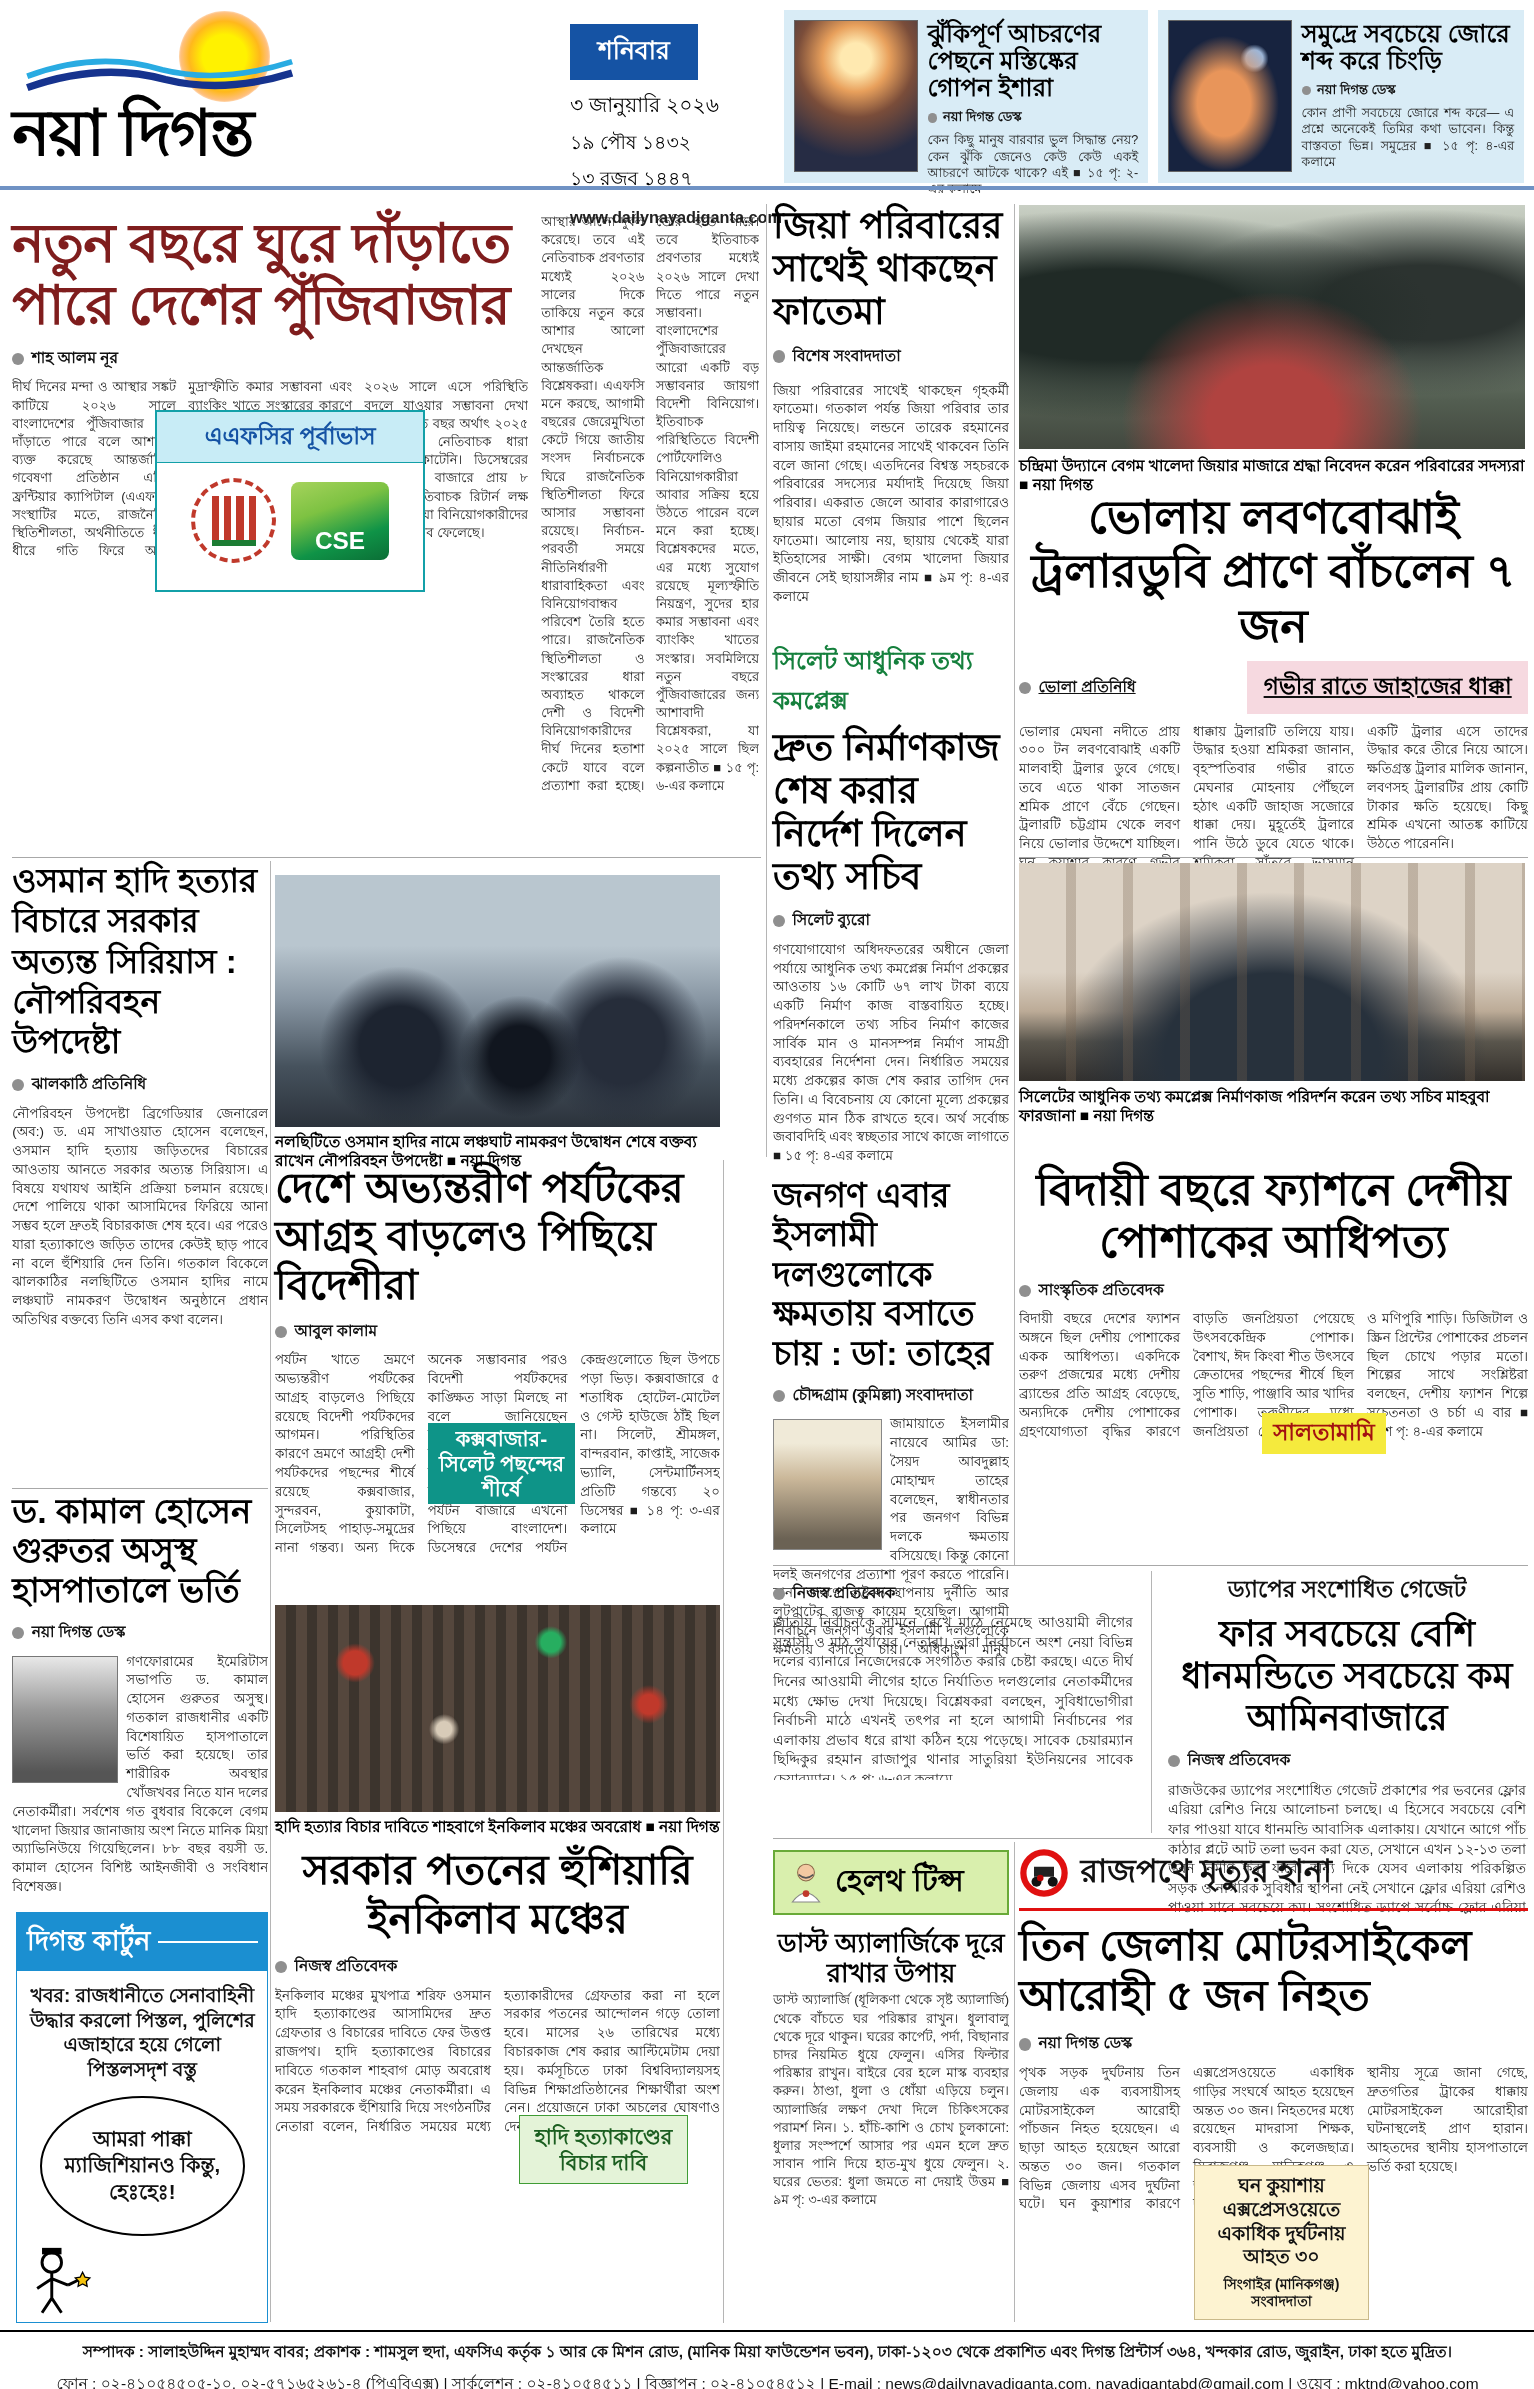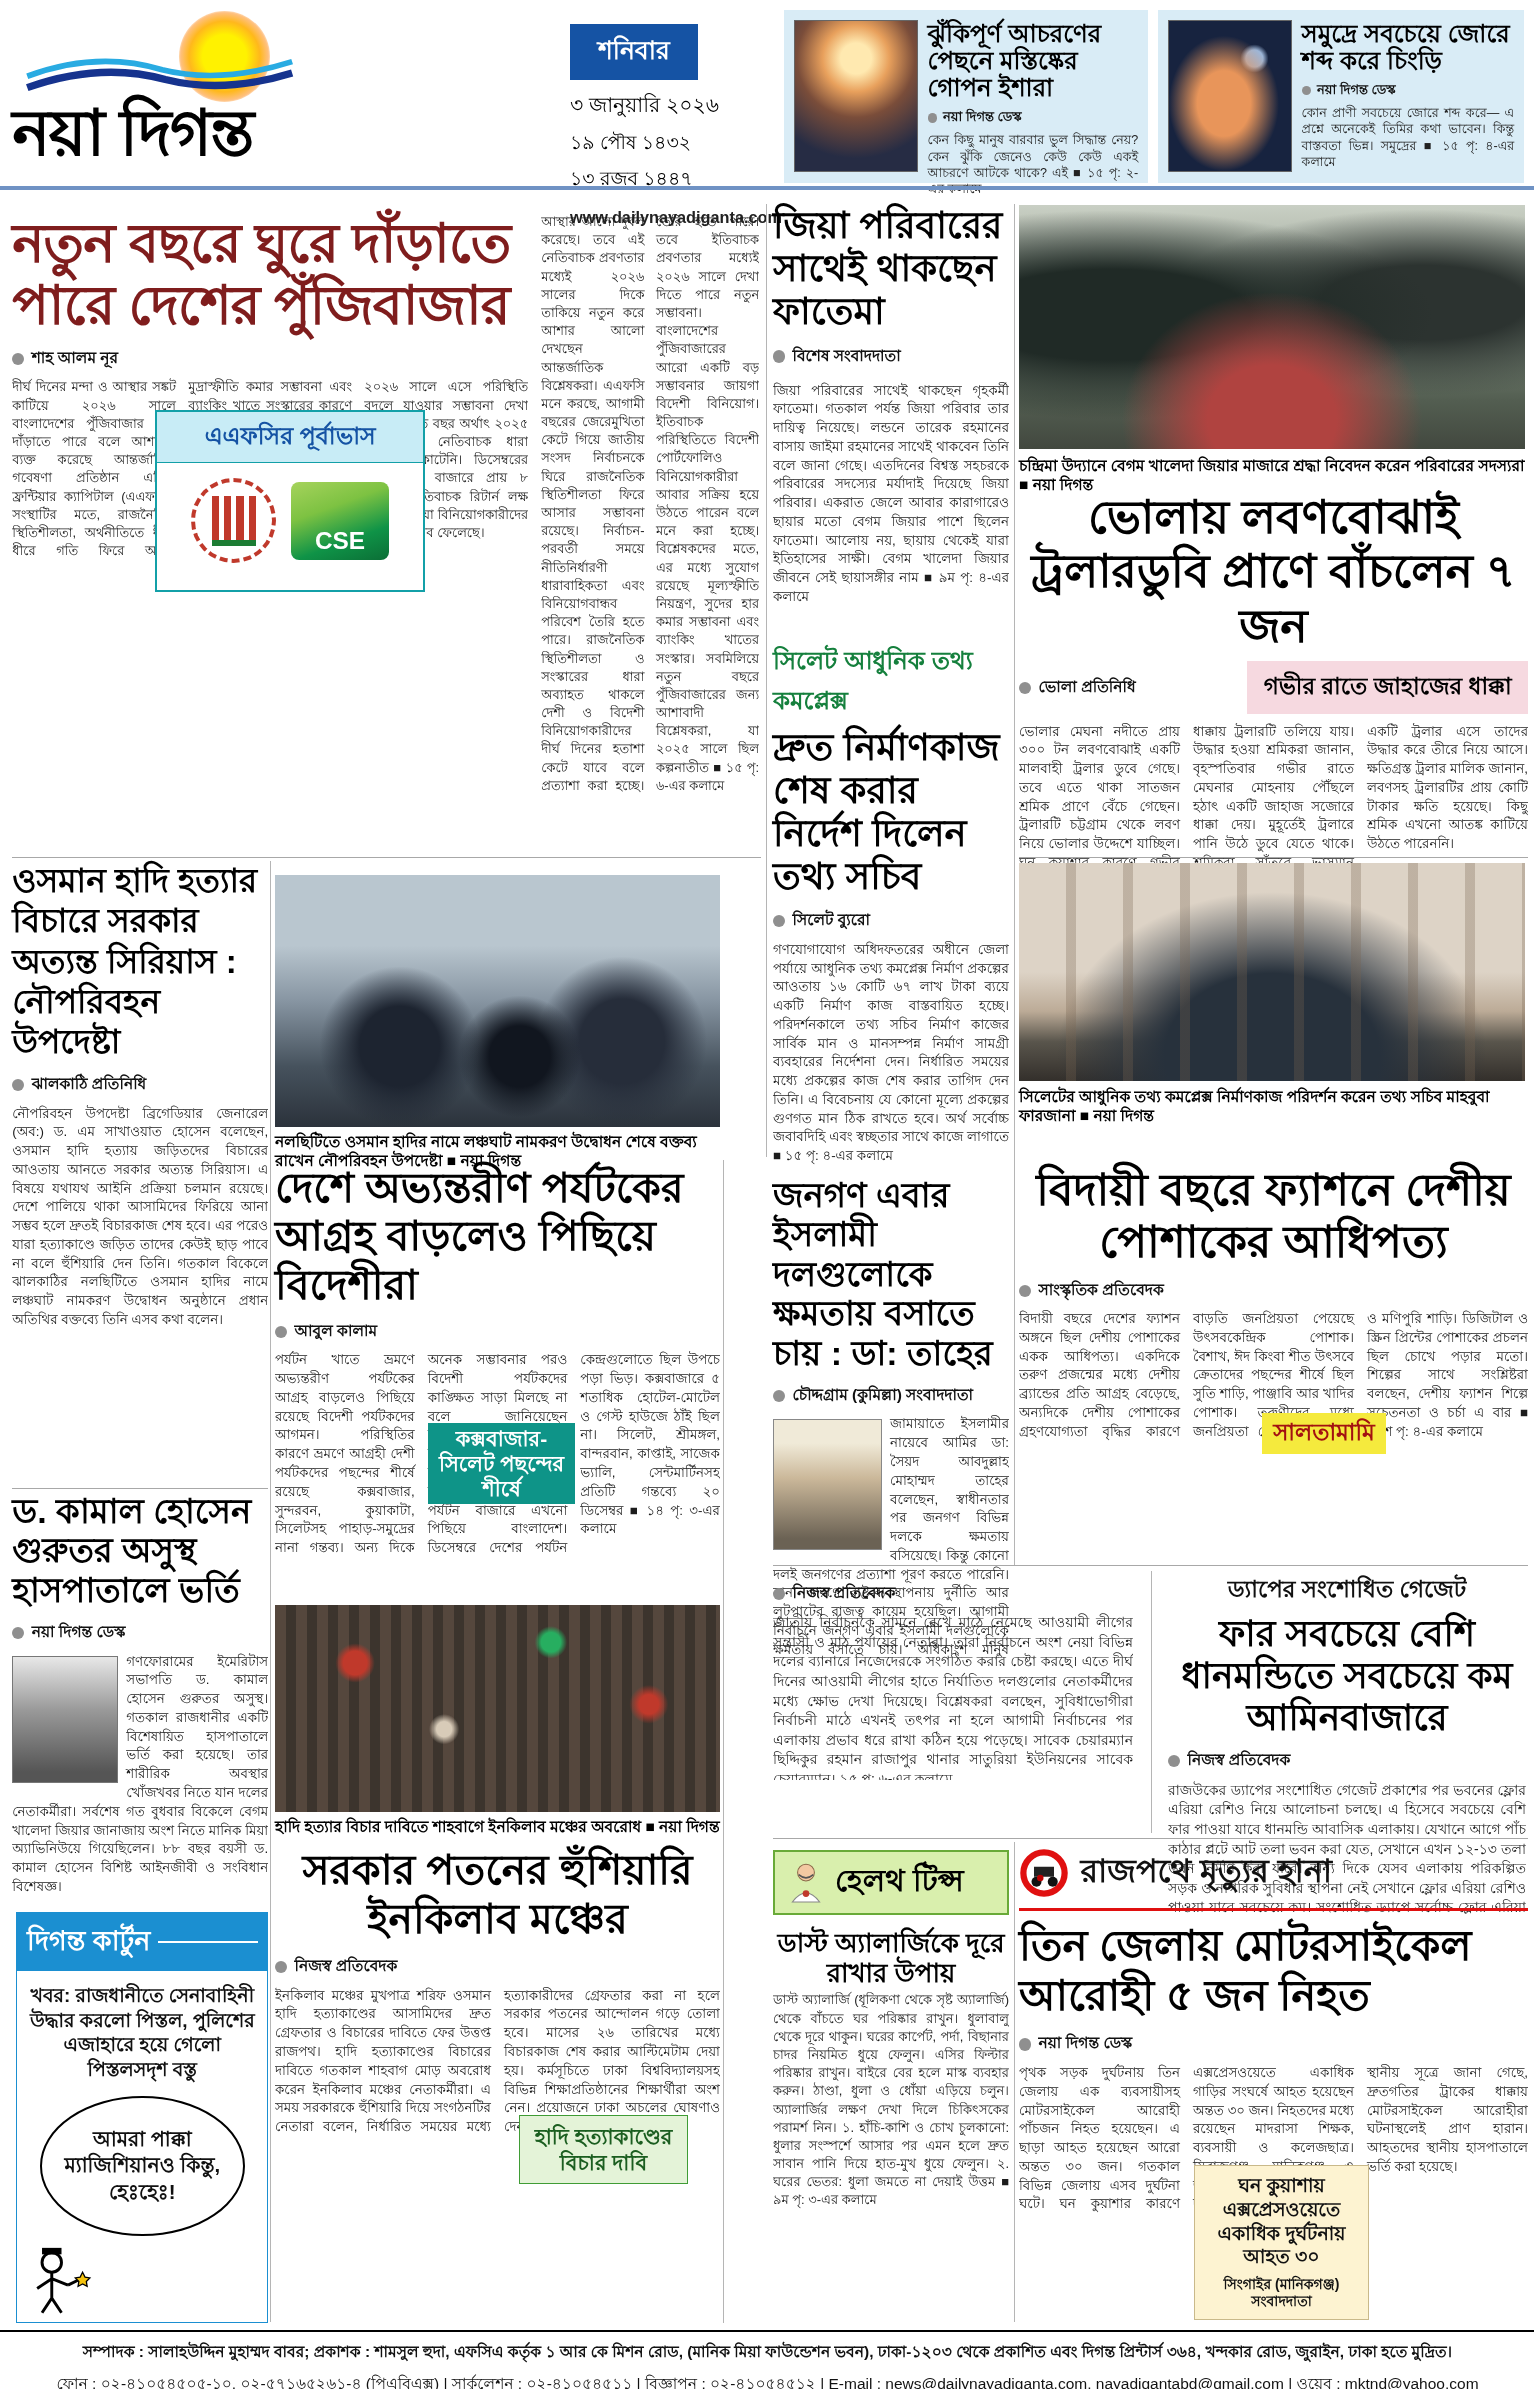--- a/index.html
+++ b/index.html
@@ -70,21 +70,21 @@
   .photo1{left:1019px;top:205px;width:506px;height:244px;
      background-image:radial-gradient(ellipse at 50% 88%,#b04340 0 18%,rgba(176,67,64,0) 42%),
        radial-gradient(ellipse at 18% 45%,#202a26 0 24%,rgba(32,42,38,0) 55%),
        radial-gradient(ellipse at 80% 40%,#2c3330 0 18%,rgba(44,51,48,0) 45%),
        linear-gradient(180deg,#c9cfc4,#8a9788 45%,#535e51 80%,#42483f);}
   .cap1{left:1019px;top:456px;width:506px;}
 
   
   .vola{left:1019px;top:490px;width:509px;}
   .vola-hl{font-size:46px;text-align:center;line-height:1.18;}
-  .vola-row{display:flex;justify-content:space-between;align-items:center;margin-top:8.1px;}
+  .vola-row{display:flex;justify-content:space-between;align-items:center;margin-top:8.1px;text-decoration:underline;}
   .pinkbox{background:#f6d9e0;padding:7.3px 16.3px;font-size:23px;font-weight:800;color:#000;}
   .vola-body{height:205px;margin-top:8.1px;}
 
   
   .sylhet{left:773px;top:642px;width:236px;}
   .kicker{font-size:24.4px;font-weight:800;color:#15803d;}
   .syl-hl{font-size:37px;margin-top:4.9px;}
   .syl-body{height:269px;}
 
   .photo2{left:1019px;top:863px;width:506px;height:218px;

